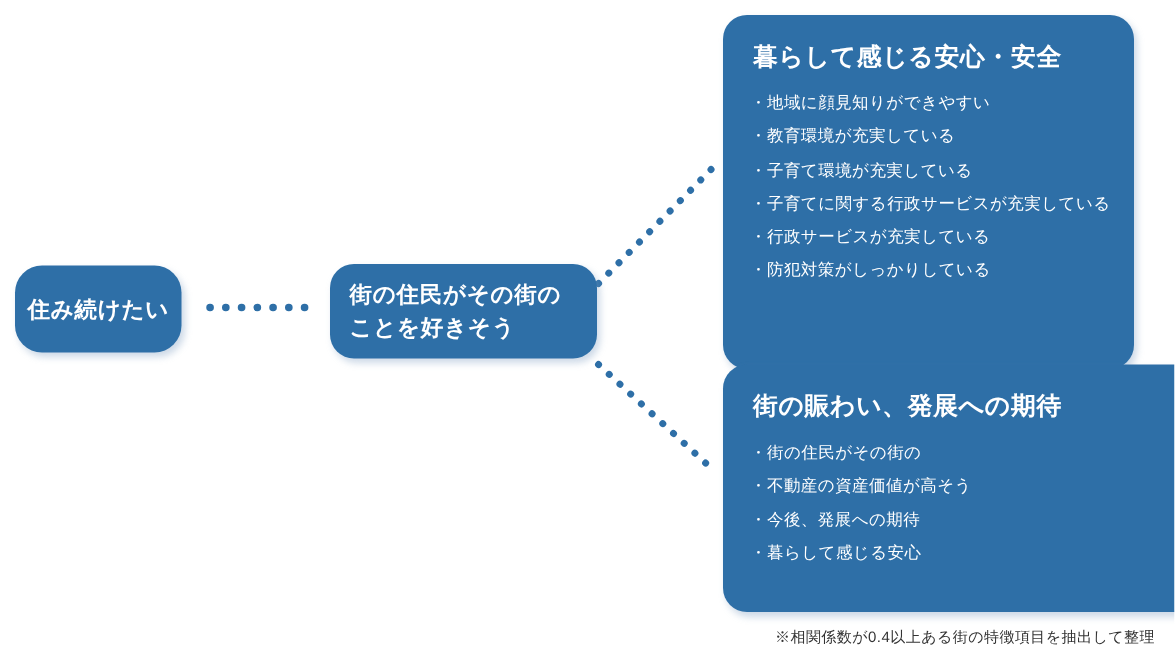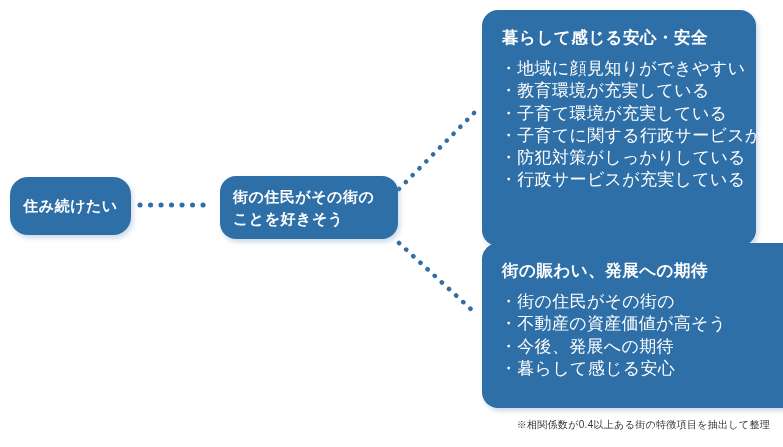--- a/index.html
+++ b/index.html
@@ -16,21 +16,21 @@
     overflow:hidden;
   }
   .node{
     position:absolute;
     background:var(--node-blue);
     color:var(--text-white);
     box-sizing:border-box;
     box-shadow:2px 3px 5px rgba(130,160,195,0.40);
   }
   .node-left{
-    left:10px;top:177px;width:121px;height:58px;
+    left:10px;top:177px;width:111px;height:58px;
     border-radius:18px;
     display:flex;align-items:center;justify-content:center;
     font-size:15px;font-weight:bold;letter-spacing:0.5px;
   }
   .node-center{
     left:220px;top:176px;width:178px;height:63px;
     border-radius:16px;
     display:flex;flex-direction:column;justify-content:center;
     padding-left:13px;padding-right:6px;
     font-size:15px;font-weight:bold;line-height:22px;letter-spacing:0.5px;
@@ -39,21 +39,21 @@
     border-radius:16px;
     padding:15px 16px 10px 18px;
   }
   .group-top{left:482px;top:10px;width:274px;height:236px;}
   .group-bottom{left:482px;top:243px;width:325px;height:165px;}
   .group-title{
     font-size:16.5px;font-weight:bold;letter-spacing:0.5px;
     margin:2px 0 9px 2px;
   }
   .bullet{
-    font-size:17px;line-height:22.3px;
+    font-size:11px;line-height:22.3px;
     letter-spacing:0.3px;
     white-space:nowrap;
   }
   .connector-layer{
     position:absolute;left:0;top:0;width:783px;height:447px;
     pointer-events:none;
   }
   .dotline{
     stroke:var(--node-blue);
     fill:none;
@@ -88,22 +88,22 @@
     <span>ことを好きそう</span>
   </div>
 
   <div class="node group-box group-top">
     <div class="group-title">暮らして感じる安心・安全</div>
     <div>
         <div class="bullet">・地域に顔見知りができやすい</div>
         <div class="bullet">・教育環境が充実している</div>
         <div class="bullet">・子育て環境が充実している</div>
         <div class="bullet">・子育てに関する行政サービスが充実している</div>
+        <div class="bullet">・行政サービスが充実している</div>
         <div class="bullet">・防犯対策がしっかりしている</div>
-        <div class="bullet">・行政サービスが充実している</div>
       </div>
   </div>
 
   <div class="node group-box group-bottom">
     <div class="group-title">街の賑わい、発展への期待</div>
     <div>
         <div class="bullet">・街の住民がその街の</div>
         <div class="bullet">・不動産の資産価値が高そう</div>
         <div class="bullet">・今後、発展への期待</div>
         <div class="bullet">・暮らして感じる安心</div>

